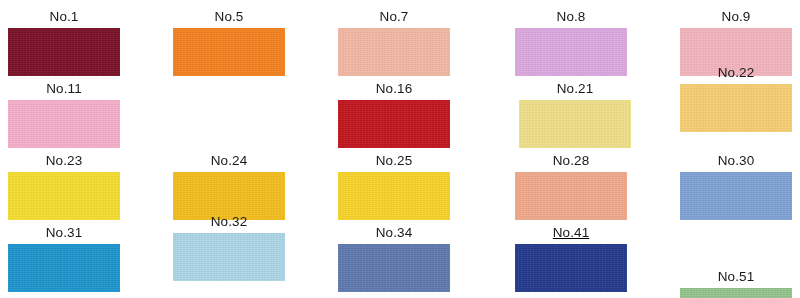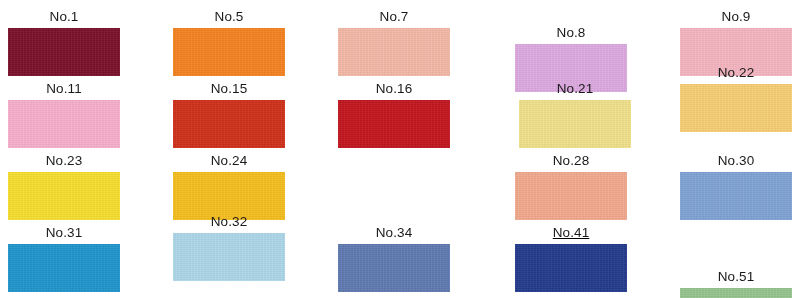--- a/index.html
+++ b/index.html
@@ -92,55 +92,55 @@
       <div class="swatch-chip" style="background: rgb(122, 16, 41);"></div>
     </div>
     <div class="swatch-cell" style="left: 173px; top: 6px;">
       <div class="swatch-label">No.5</div>
       <div class="swatch-chip" style="background: rgb(245, 130, 32);"></div>
     </div>
     <div class="swatch-cell" style="left: 338px; top: 6px;">
       <div class="swatch-label">No.7</div>
       <div class="swatch-chip" style="background: rgb(243, 184, 166);"></div>
     </div>
-    <div class="swatch-cell" style="left: 515px; top: 6px; margin-top: 16px;">
+    <div class="swatch-cell" style="left: 515px; top: 6px;">
       <div class="swatch-label">No.8</div>
       <div class="swatch-chip" style="background: rgb(221, 169, 224);"></div>
     </div>
     <div class="swatch-cell" style="left: 680px; top: 6px;">
       <div class="swatch-label">No.9</div>
       <div class="swatch-chip" style="background: rgb(245, 181, 192);"></div>
     </div>
     <div class="swatch-cell" style="left: 8px; top: 78px;">
       <div class="swatch-label">No.11</div>
       <div class="swatch-chip" style="background: rgb(247, 175, 203);"></div>
-    </div>
-    <div class="swatch-cell" style="left: 173px; top: 78px;">
-      <div class="swatch-label">No.15</div>
-      <div class="swatch-chip" style="background: rgb(207, 48, 25);"></div>
     </div>
     <div class="swatch-cell" style="left: 338px; top: 78px;">
       <div class="swatch-label">No.16</div>
       <div class="swatch-chip" style="background: rgb(194, 21, 30);"></div>
     </div>
     <div class="swatch-cell" style="left: 519px; top: 78px;">
       <div class="swatch-label">No.21</div>
       <div class="swatch-chip" style="background: rgb(240, 224, 138);"></div>
     </div>
     <div class="swatch-cell" style="left: 680px; top: 62px;">
       <div class="swatch-label">No.22</div>
       <div class="swatch-chip" style="background: rgb(247, 206, 116);"></div>
     </div>
     <div class="swatch-cell" style="left: 8px; top: 150px;">
       <div class="swatch-label">No.23</div>
       <div class="swatch-chip" style="background: rgb(247, 222, 46);"></div>
     </div>
     <div class="swatch-cell" style="left: 173px; top: 150px;">
       <div class="swatch-label">No.24</div>
       <div class="swatch-chip" style="background: rgb(245, 190, 30);"></div>
+    </div>
+    <div class="swatch-cell" style="left: 338px; top: 150px;">
+      <div class="swatch-label">No.25</div>
+      <div class="swatch-chip" style="background: rgb(249, 212, 41);"></div>
     </div>
     <div class="swatch-cell" style="left: 515px; top: 150px;">
       <div class="swatch-label">No.28</div>
       <div class="swatch-chip" style="background: rgb(242, 169, 140);"></div>
     </div>
     <div class="swatch-cell" style="left: 680px; top: 150px;">
       <div class="swatch-label">No.30</div>
       <div class="swatch-chip" style="background: rgb(127, 163, 212);"></div>
     </div>
     <div class="swatch-cell" style="left: 8px; top: 222px;">

